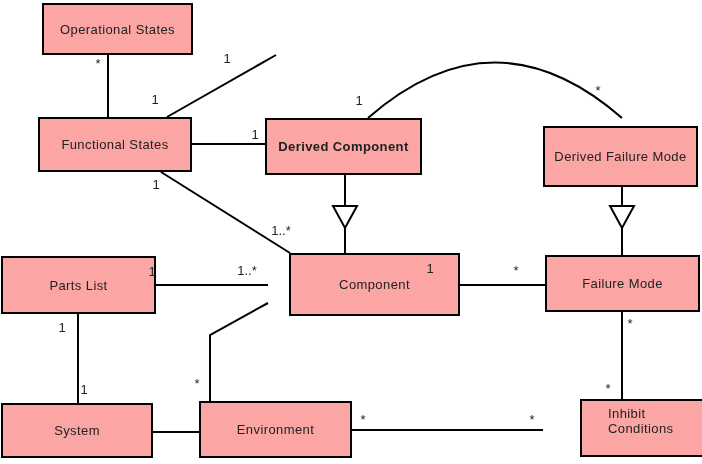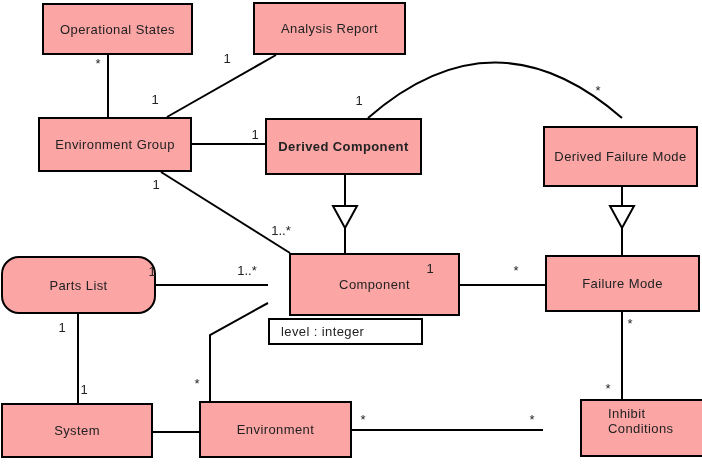--- a/index.html
+++ b/index.html
@@ -88,32 +88,30 @@
       <path d="M345,228 L345,253"></path>
 
       <path d="M622,178 L622,206"></path>
       <polygon points="610,206 634,206 622,228" fill="#ffffff"></polygon>
       <path d="M622,228 L622,255"></path>
     </g>
   </svg>
 
   <div class="uml-class" style="left:42px; top:3px; width:151px; height:52px;">Operational States</div>
 
-  <div class="uml-class" style="left:253px; top:2px; width:153px; height:53px;">Analysis Report</div>
 
-  <div class="uml-class" style="left:38px; top:117px; width:154px; height:55px;">Environment Group</div>
+  <div class="uml-class" style="left:38px; top:117px; width:154px; height:55px;">Functional States</div>
 
   <div class="uml-class" style="left:265px; top:118px; width:157px; height:57px;font-weight:bold;">Derived Component</div>
 
   <div class="uml-class" style="left:543px; top:126px; width:155px; height:61px;">Derived Failure Mode</div>
 
-  <div class="uml-class" style="left:1px; top:256px; width:155px; height:58px;border-radius:18px;">Parts List</div>
+  <div class="uml-class" style="left:1px; top:256px; width:155px; height:58px;">Parts List</div>
 
   <div class="uml-class" style="left:268px; top:253px; width:171px; height:63px;margin-left:21px;">Component</div>
-  <div class="uml-attr" style="left:268px; top:318px; width:155px; height:27px;">level : integer</div>
 
   <div class="uml-class" style="left:545px; top:255px; width:155px; height:57px;">Failure Mode</div>
 
   <div class="uml-class" style="left:1px; top:403px; width:152px; height:55px;">System</div>
 
   <div class="uml-class" style="left:199px; top:401px; width:153px; height:57px;">Environment</div>
 
   <div class="uml-class top-left" style="left:543px; top:399px; width:154px; height:58px;">
     <span class="wrap">Inhibit Conditions</span>
   </div>

